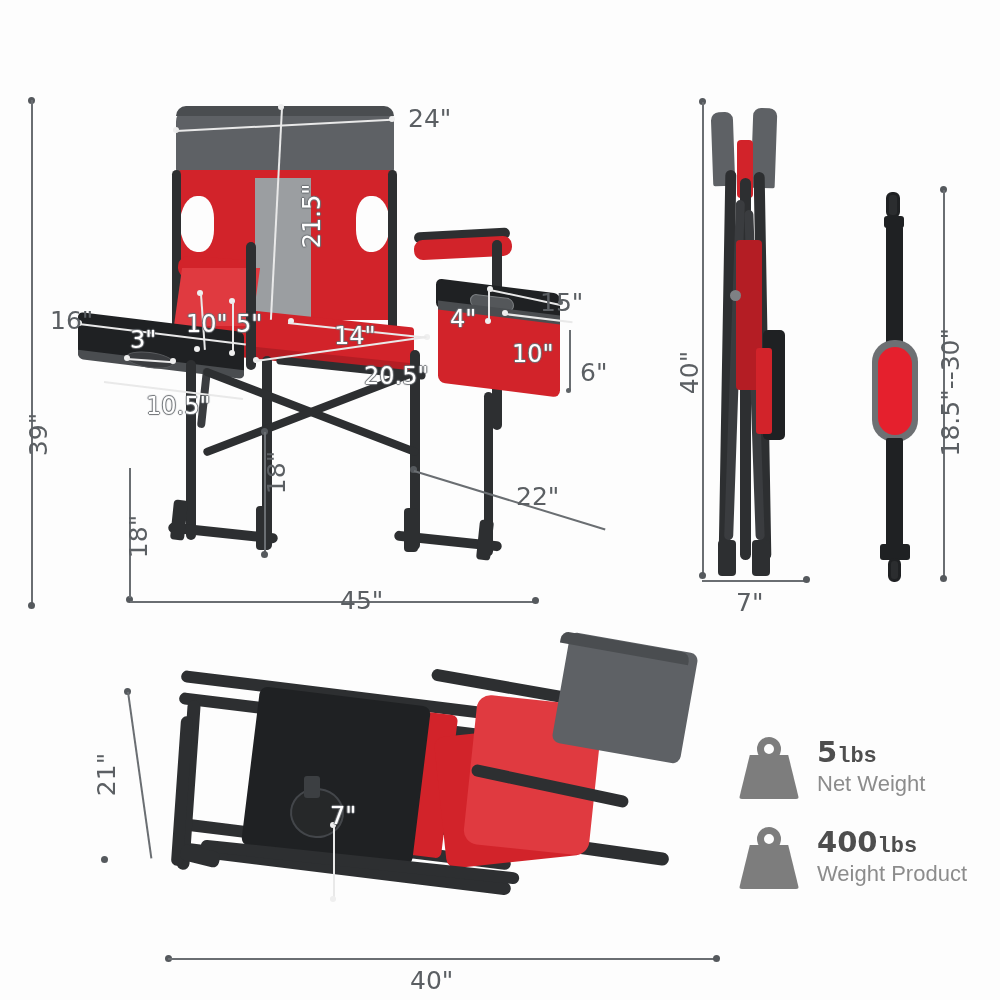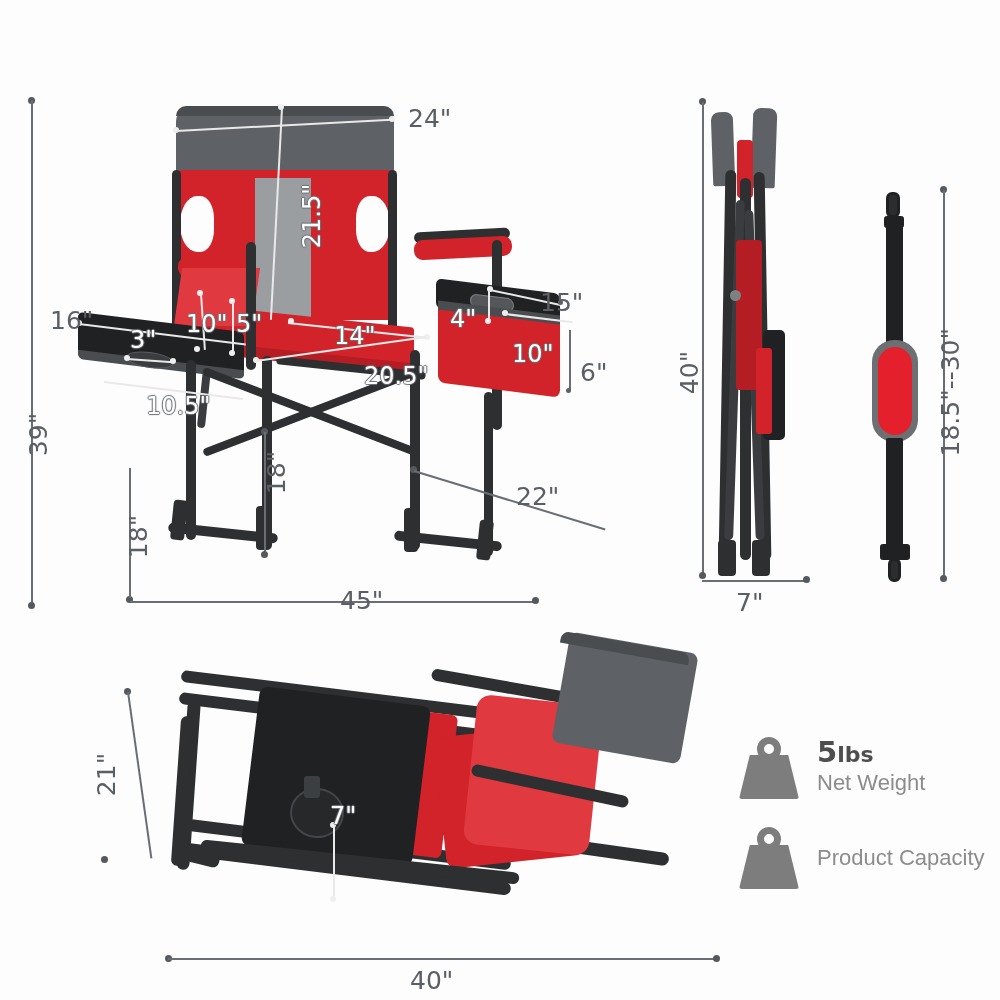--- a/index.html
+++ b/index.html
@@ -87,21 +87,21 @@
     border-radius:3px;
   }
   .weight-icon .ring{
     position:absolute;left:22px;top:2px;width:24px;height:24px;border-radius:50%;
     border:7px solid #7d7d7d;box-sizing:border-box;
   }
   .weight-text .big{
     font-family:"DejaVu Sans", sans-serif;
     font-weight:bold;font-size:29px;color:#4e4e4e;line-height:1.05;
   }
-  .weight-text .big .unit{font-size:22px;}
+  .weight-text .big .unit{font-size:22px;font-family:Liberation Mono, monospace;}
   .weight-text .sub{
     font-family:"Liberation Sans", sans-serif;
     font-size:22px;color:#8c8c8c;line-height:1.25;margin-top:2px;
   }
 </style>
 </head>
 <body>
 
 <div id="canvas">
 
@@ -335,19 +335,20 @@
         <div class="sub">Net Weight</div>
       </div>
     </div>
 
     <div class="weight-row">
       <div class="weight-icon">
         <div class="ring"></div>
         <div class="body"></div>
       </div>
       <div class="weight-text">
-        <div class="sub">Product Capacity</div>
+        <div class="big"><span>400</span><span class="unit">lbs</span></div>
+        <div class="sub">Weight Product</div>
       </div>
     </div>
 
   </div>
 
 </div>
 
 </body></html>

